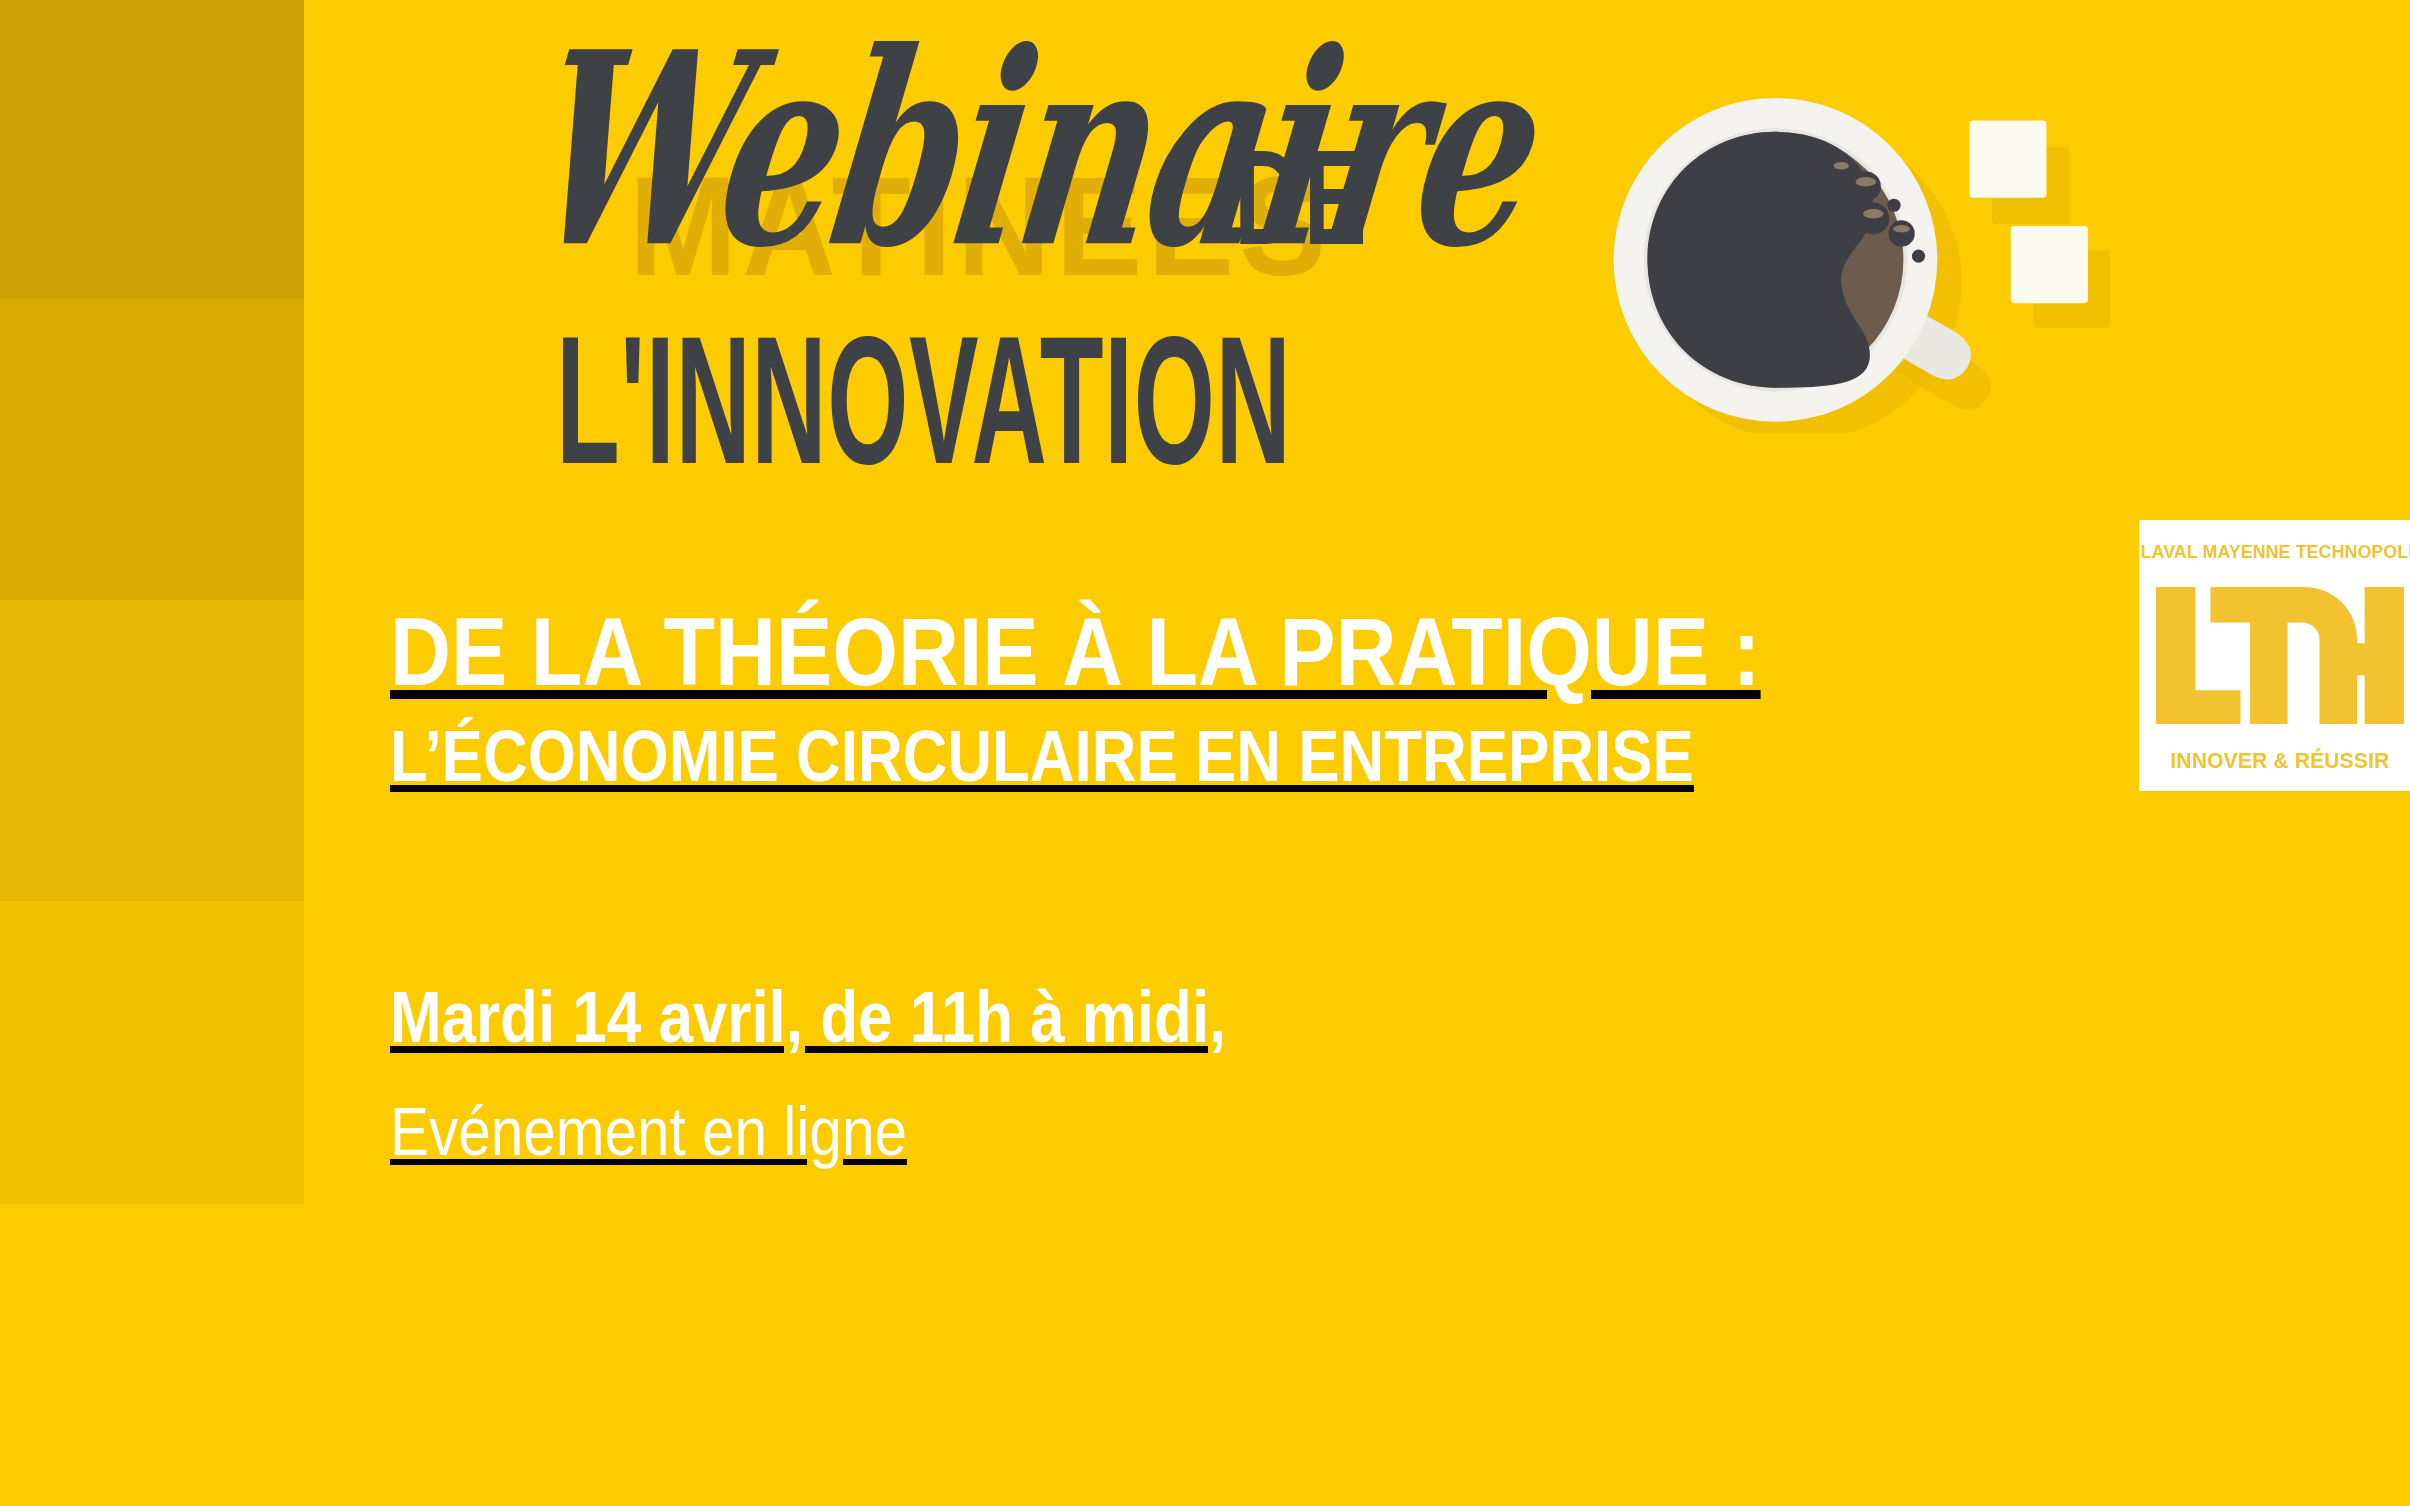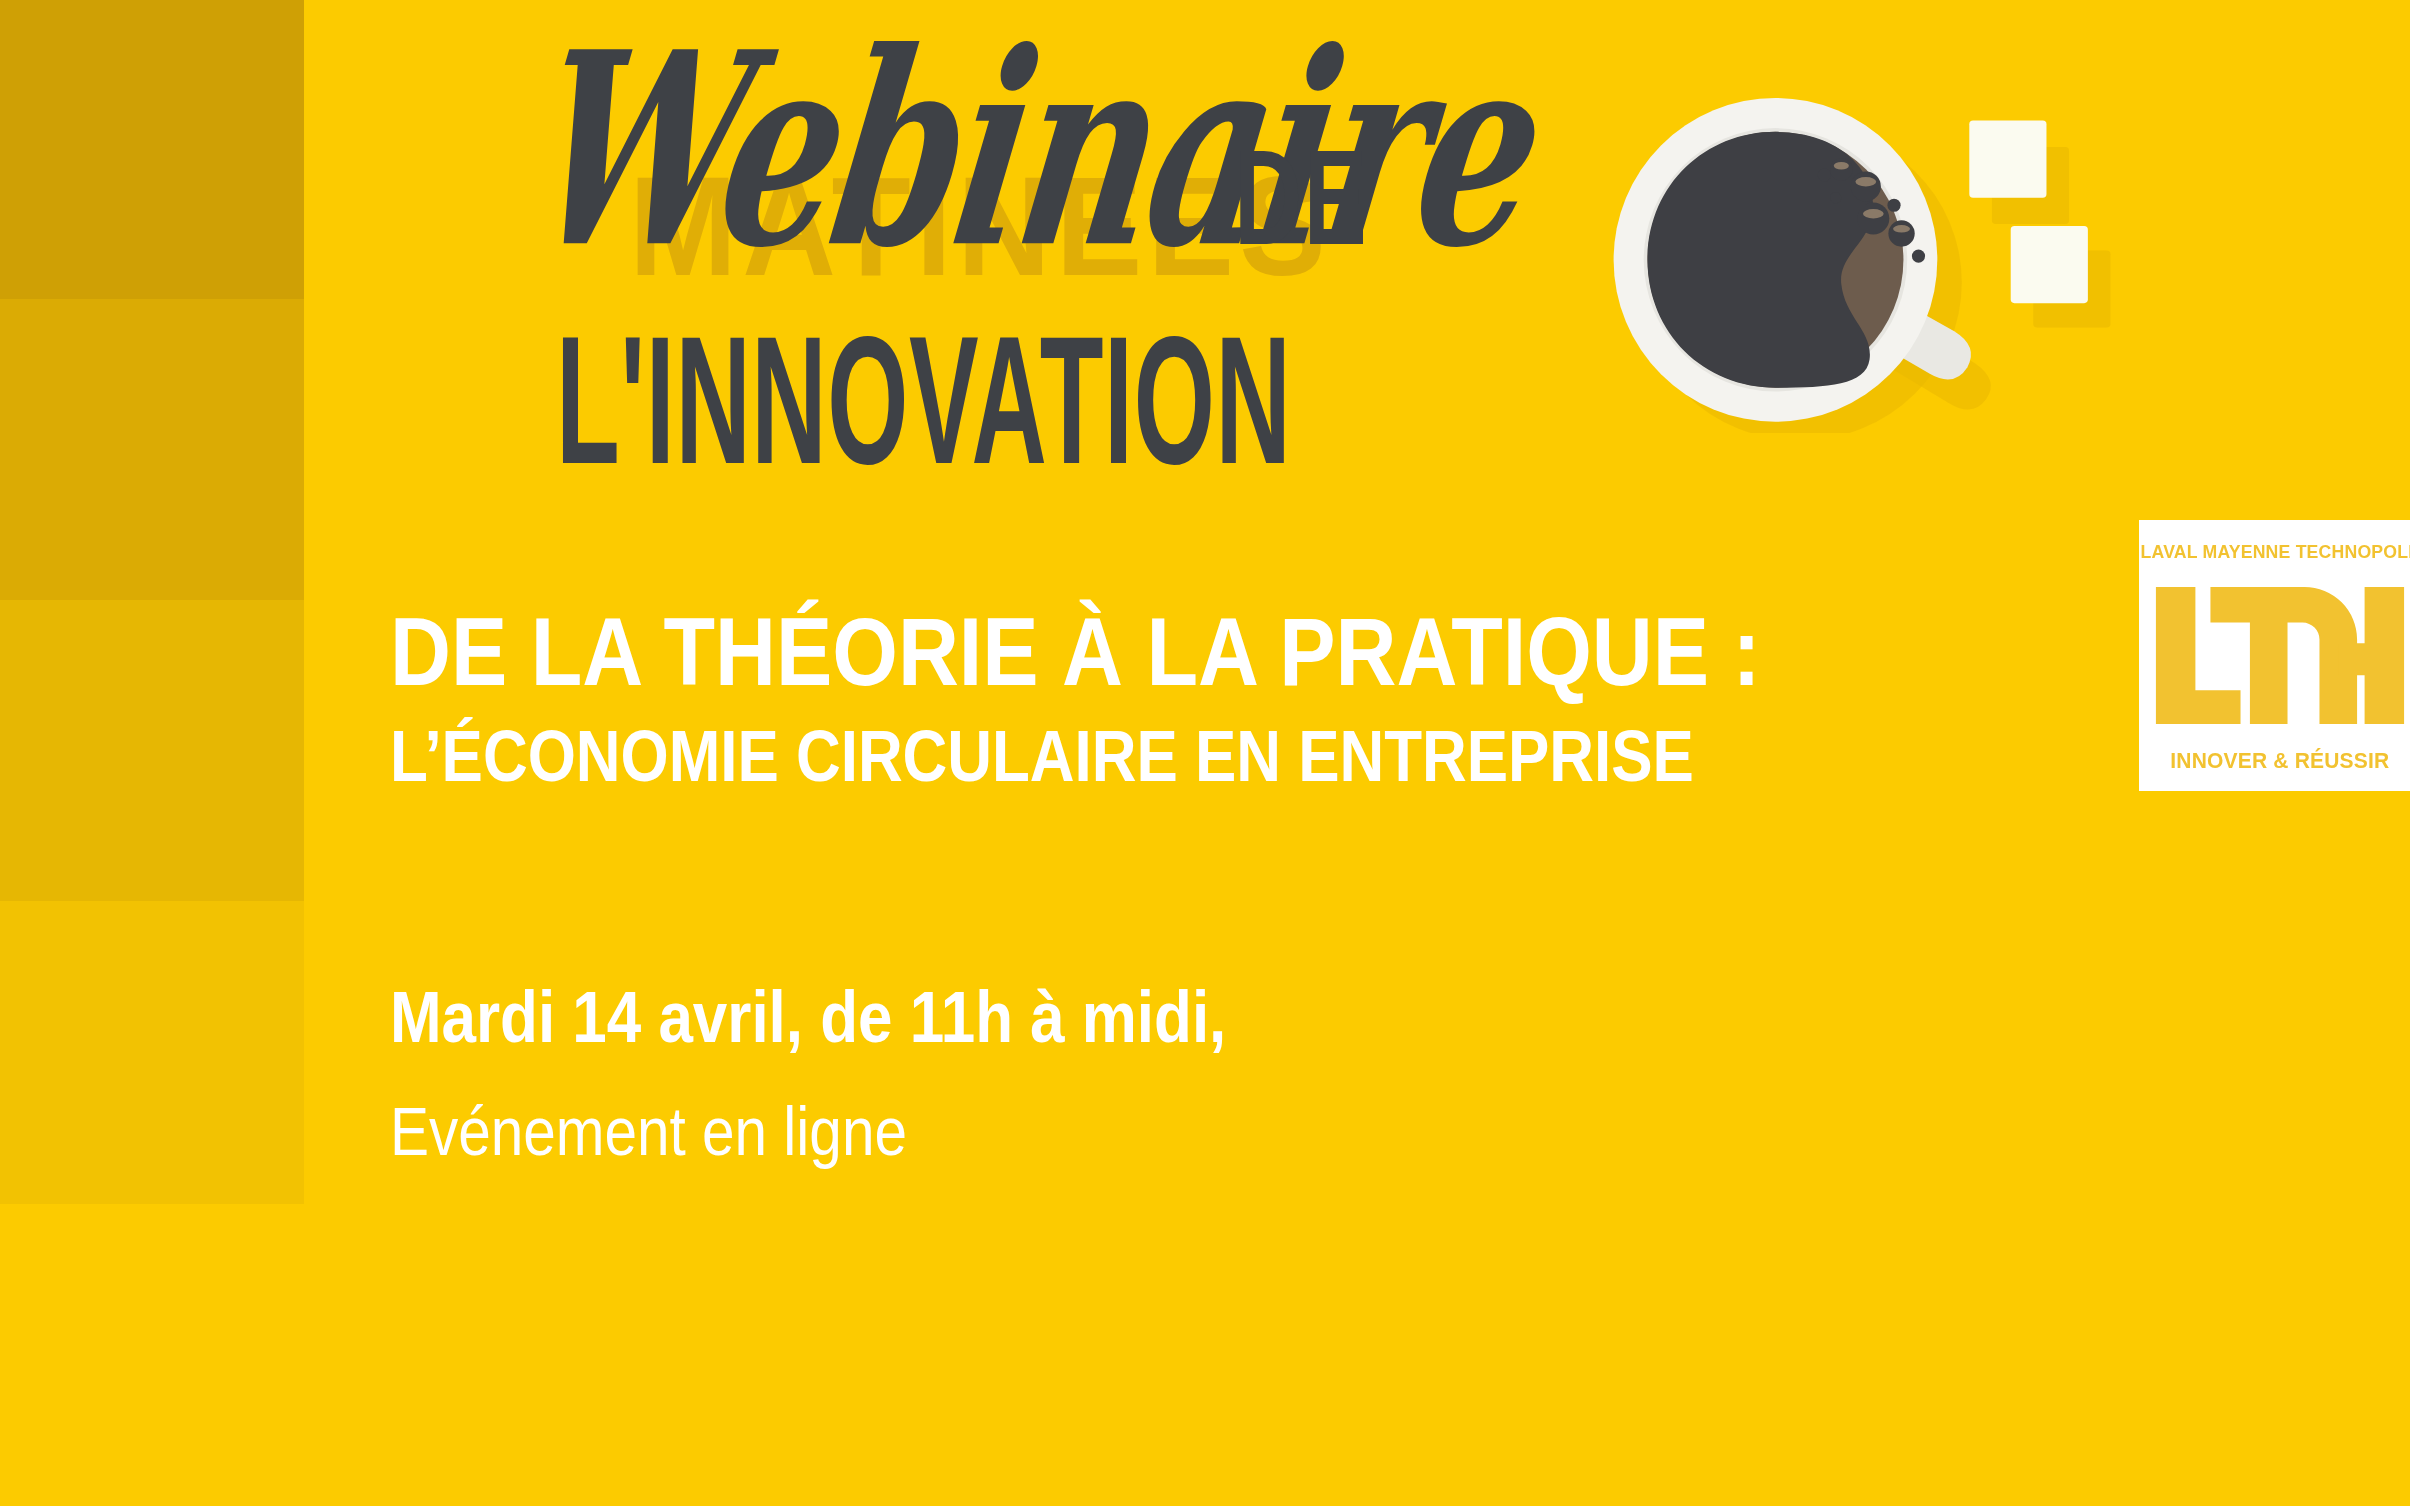--- a/index.html
+++ b/index.html
@@ -107,21 +107,21 @@
     font-weight:700;
     font-size:19px;
     letter-spacing:0.2px;
     white-space:nowrap;
     transform:scaleX(0.93);
   }
   .lmt-bottom { font-size:22.6px; }
   .lmt-mark { width:252px; height:141px; }
 
   
-  .copy { position:absolute; left:390px; top:603px; z-index:5; width:1695px; }
+  .copy { position:absolute; left:390px; top:603px; z-index:5; width:1695px;text-decoration:underline; }
   .headline {
     color:#ffffff;
     font-family:"Liberation Sans", sans-serif;
     font-weight:700;
     font-size:97px;
     line-height:1.02;
     letter-spacing:0px;
     transform:scaleX(0.87);
     transform-origin:left center;
     white-space:nowrap;

